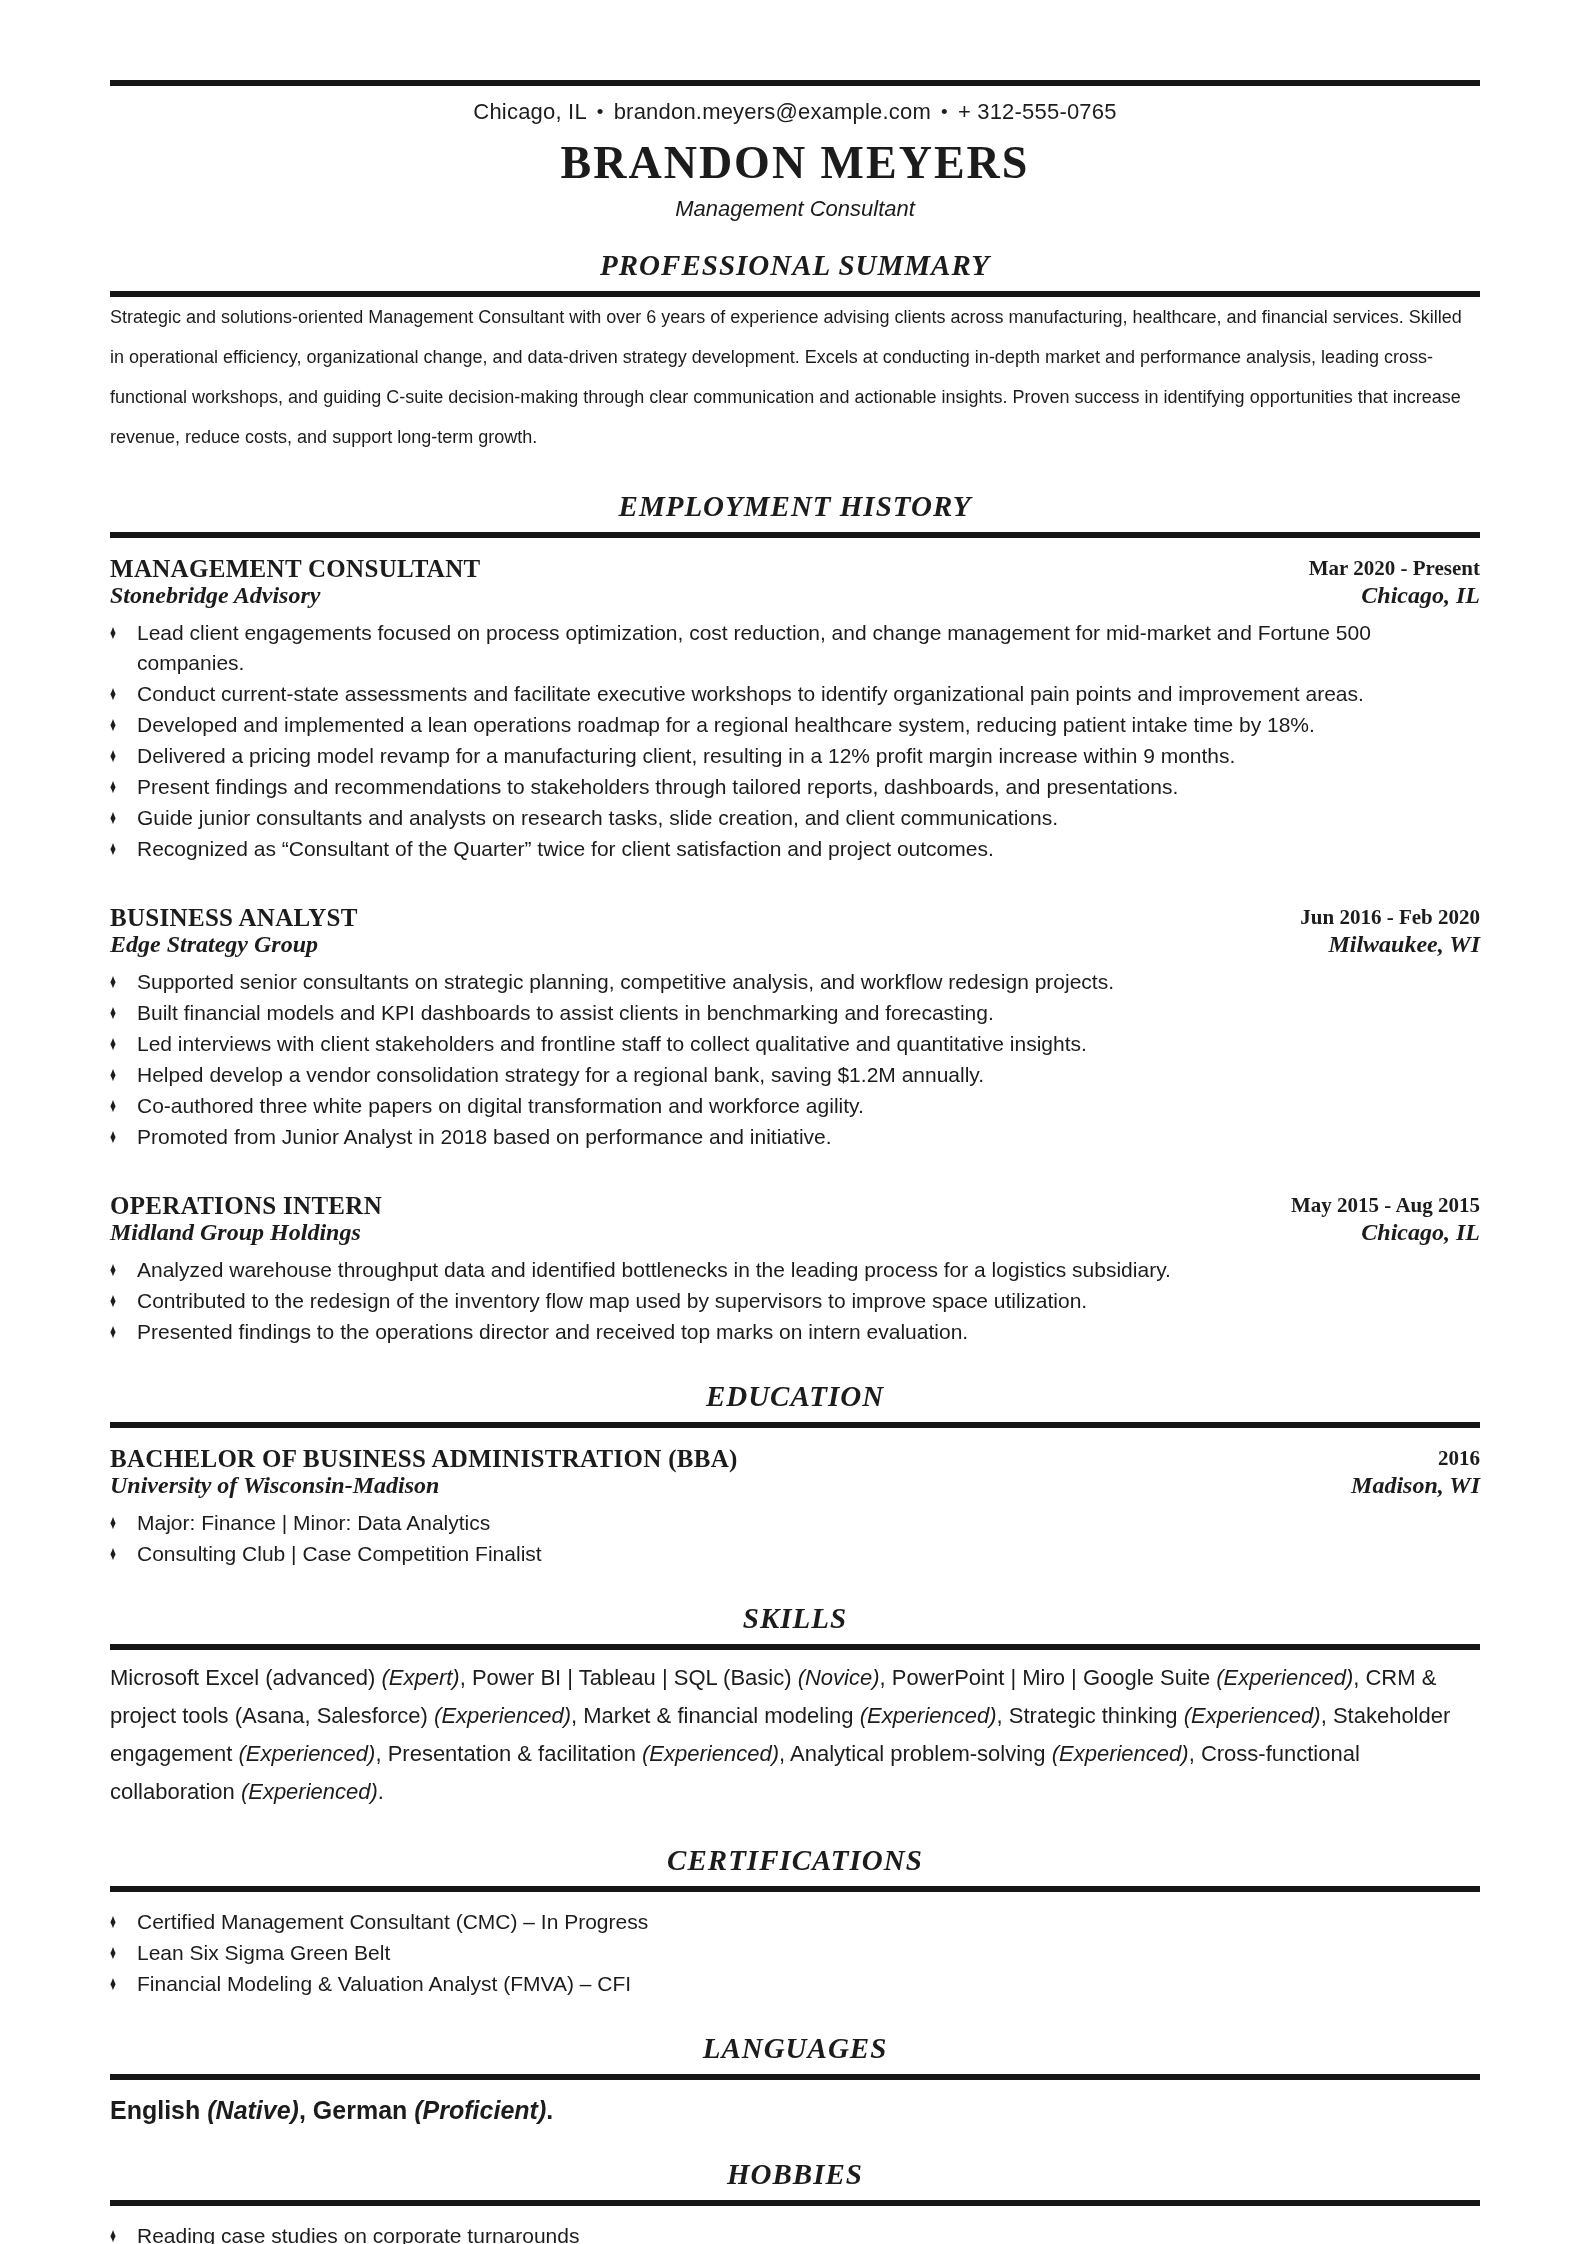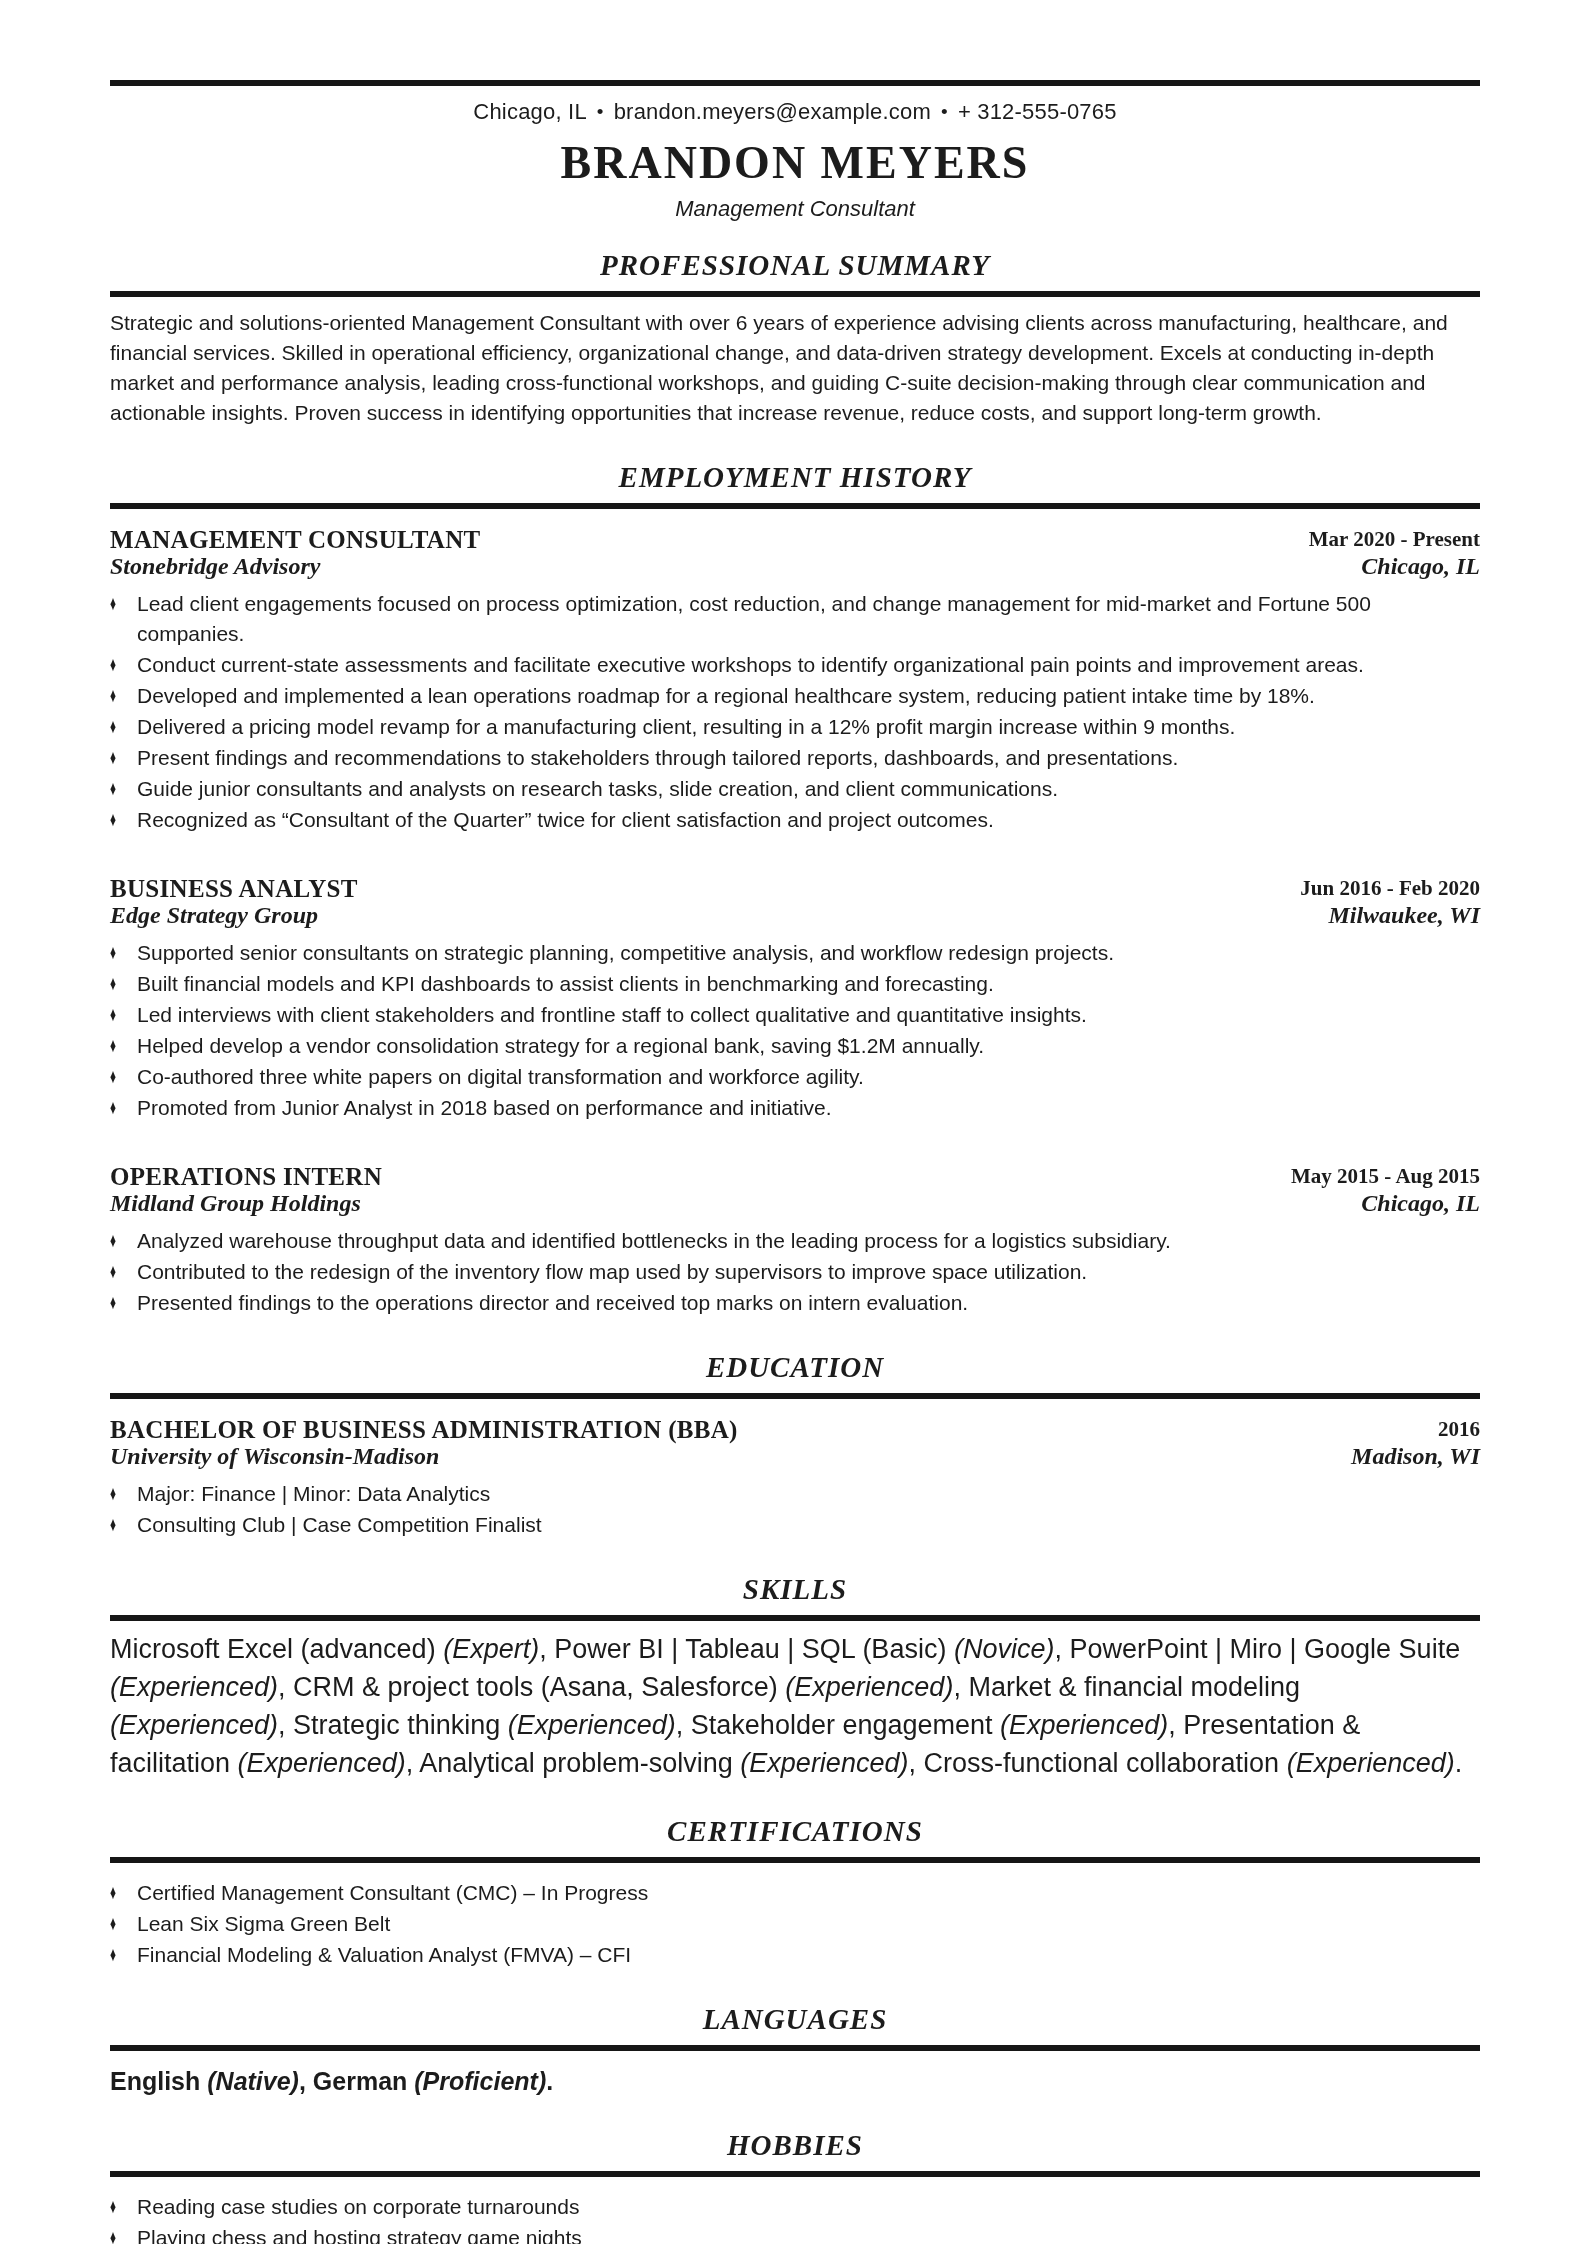--- a/index.html
+++ b/index.html
@@ -52,23 +52,23 @@
     font-size: 29px;
     line-height: 32px;
     letter-spacing: 1px;
     text-align: center;
     margin: 33px 0 10px 0;
     font-style: italic;
   }
   section.first h2 { margin-top: 27px; }
 
   .summary {
-    font-size: 21px;
-    line-height: 30px;
-    margin: 11px 0 0 0;
+    font-size: 18px;
+    line-height: 40px;
+    margin: 0 0 0 0;
   }
 
   .entry { margin-top: 17px; }
   .entry + .entry { margin-top: 40px; }
   .entry-head { display: flex; justify-content: space-between; }
   .e-title {
     font-family: "Liberation Serif", serif;
     font-weight: bold;
     font-size: 25px;
     line-height: 27px;
@@ -102,21 +102,21 @@
   .glyph {
     flex: none;
     width: 27px;
     font-size: 19px;
     transform: scale(0.62, 1.05);
     transform-origin: left center;
   }
   .btxt { flex: 1; }
 
   .skills-text {
-    font-size: 27px;
+    font-size: 22px;
     line-height: 38px;
     margin: 9px 0 0 0;
   }
   .langs-text {
     font-size: 25px;
     line-height: 30px;
     margin: 15px 0 0 0;
     font-weight: bold;
   }
   .p-lvl { font-style: italic; }

